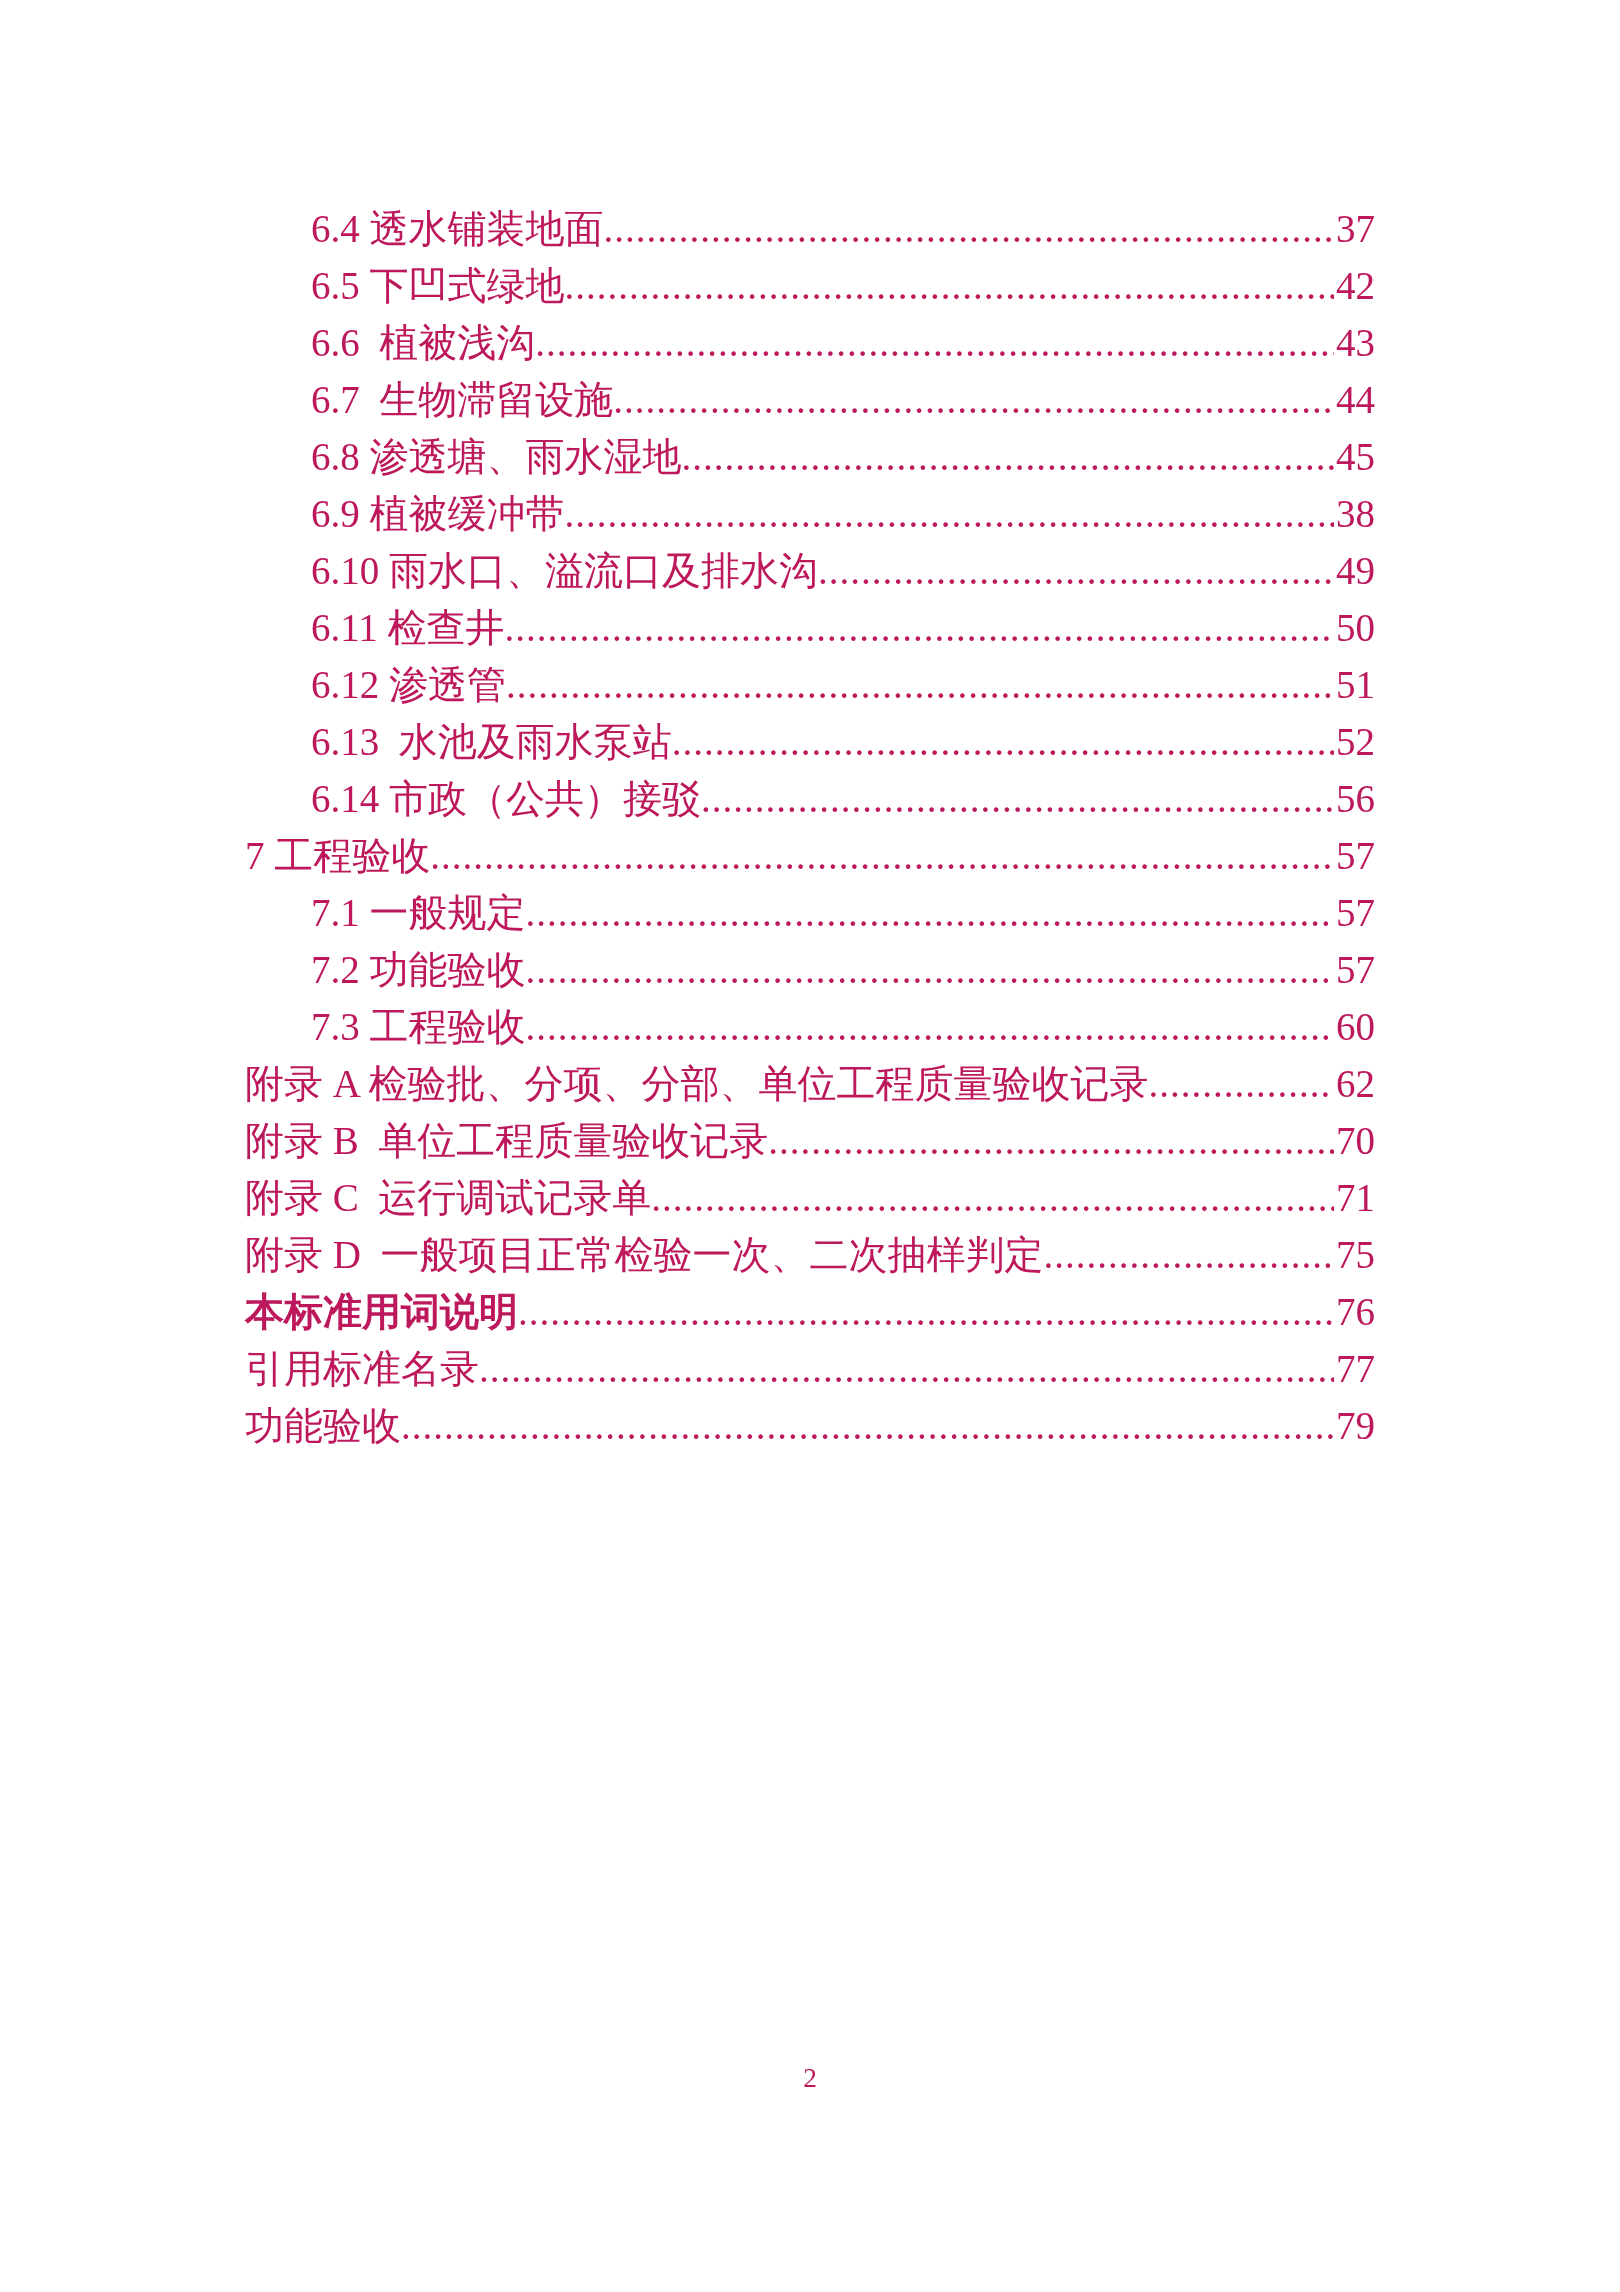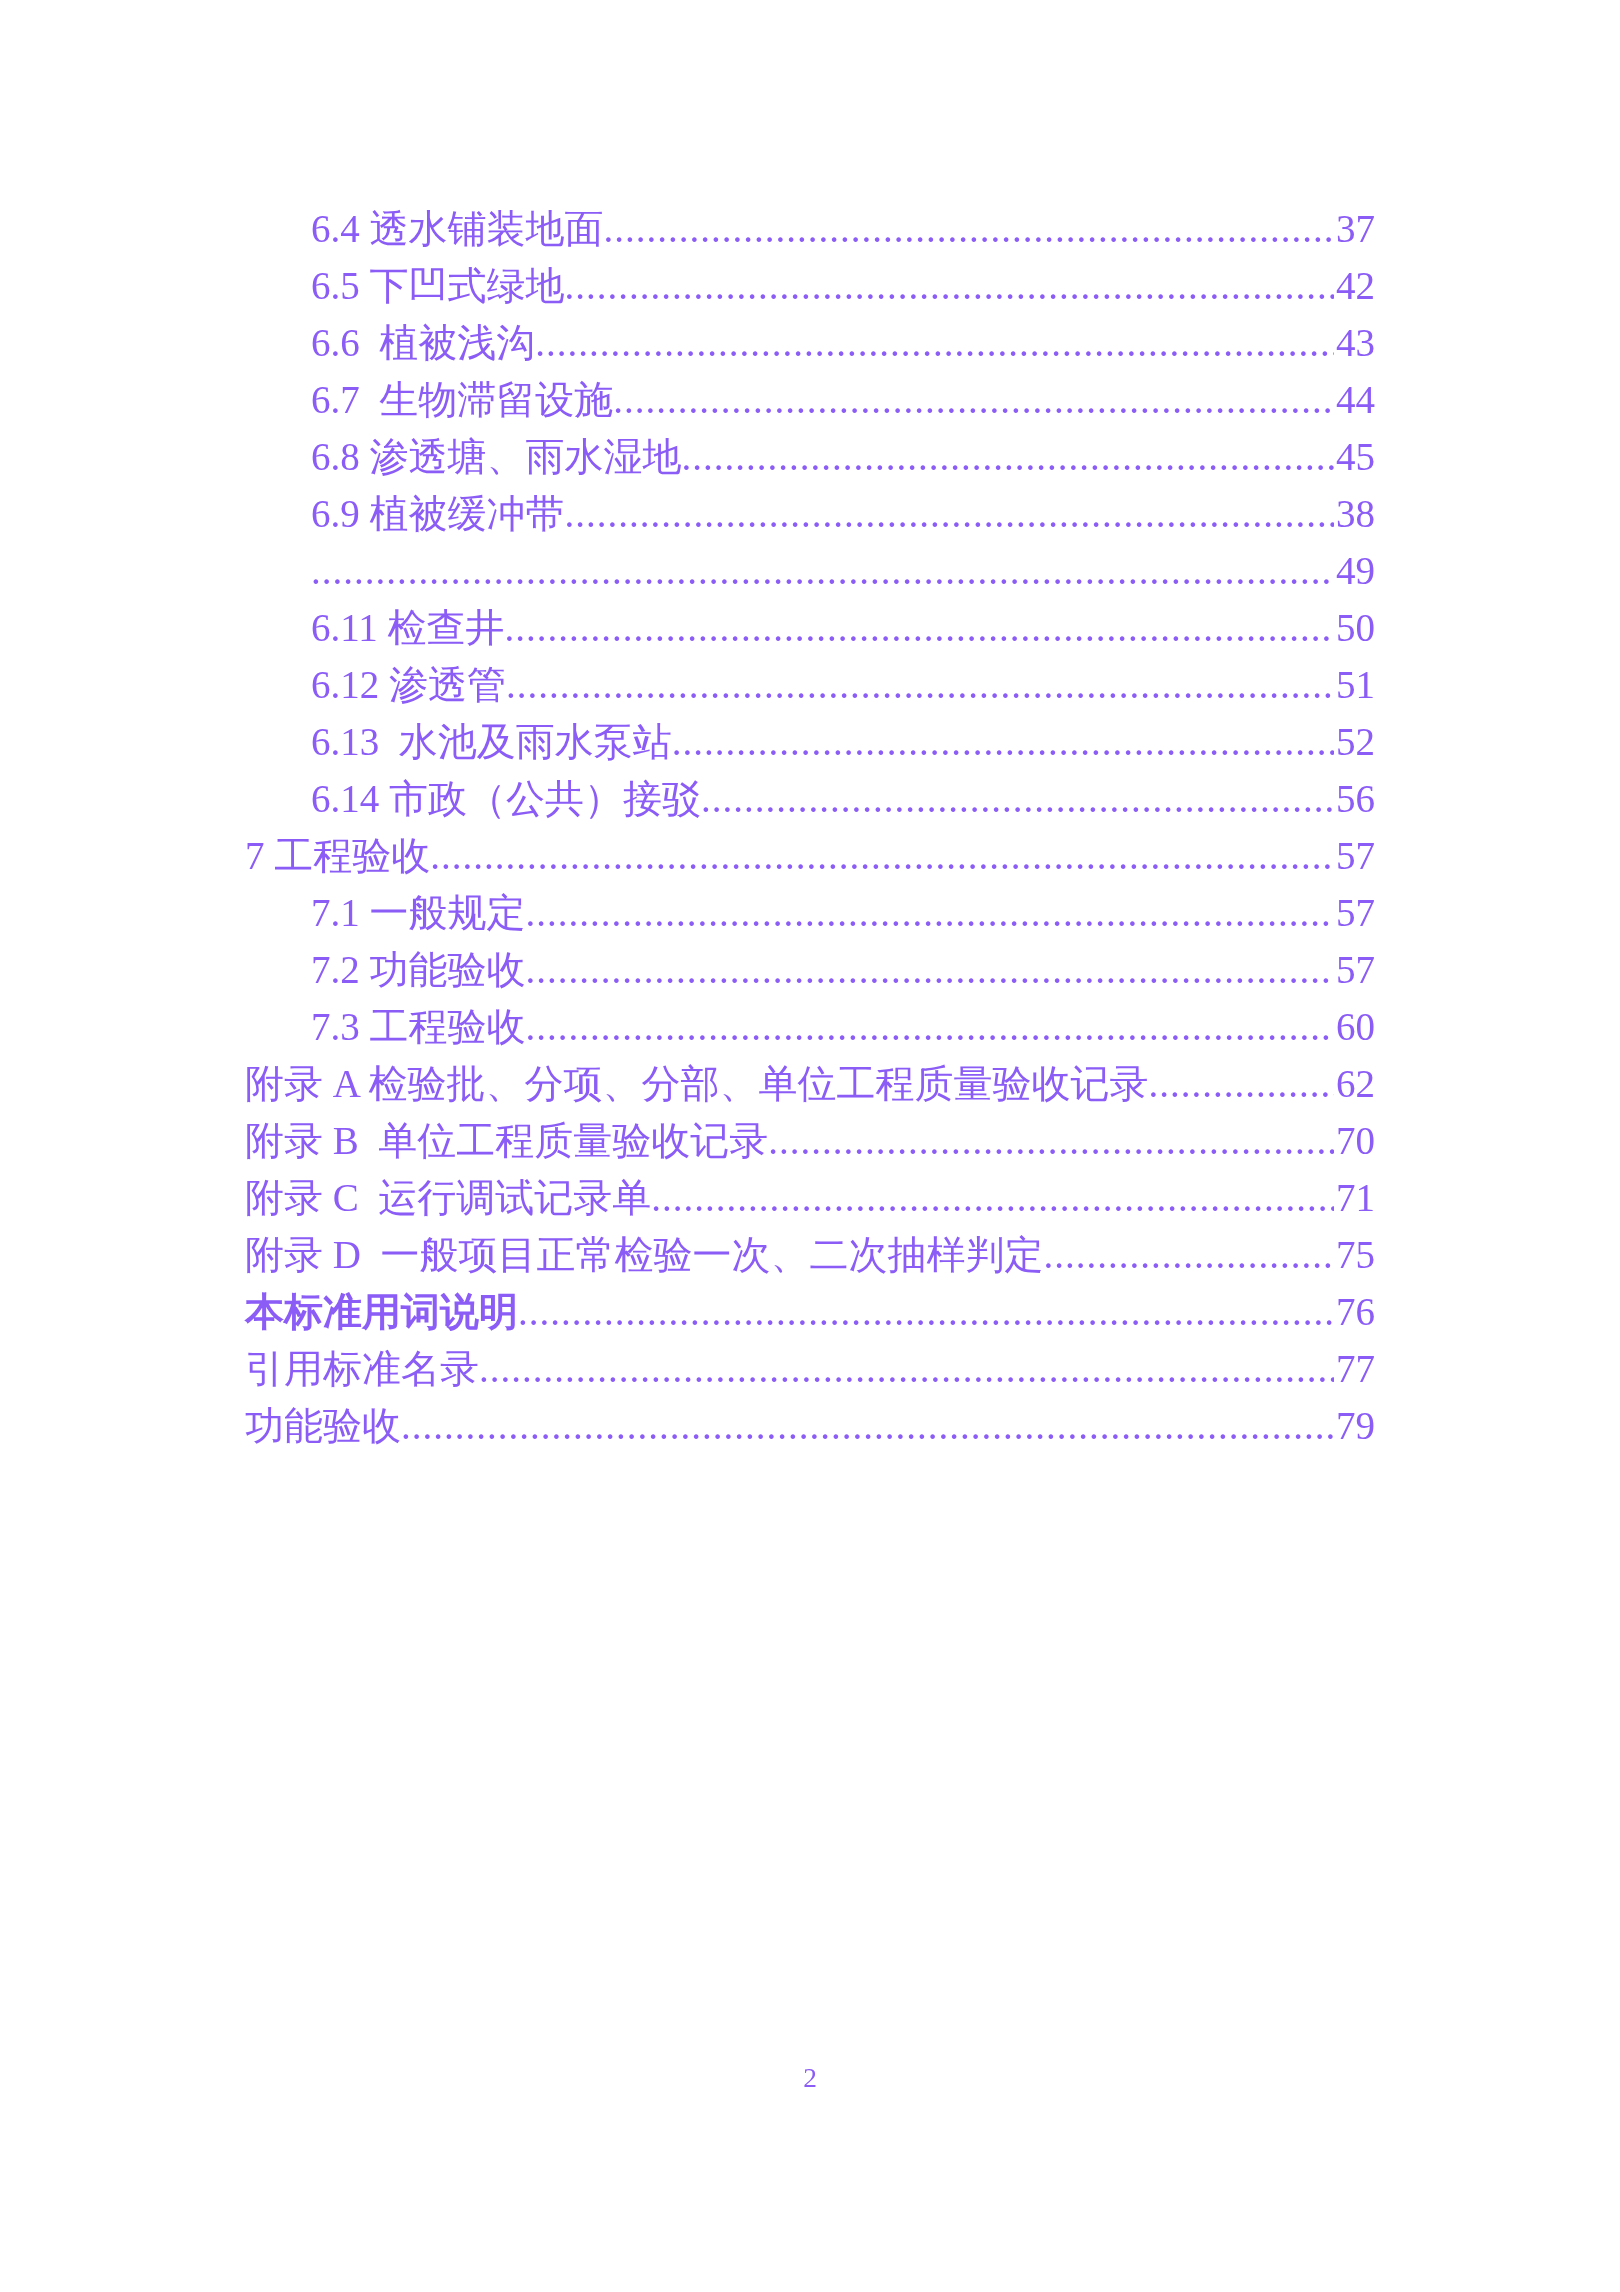--- a/index.html
+++ b/index.html
@@ -5,21 +5,21 @@
   html, body {
     margin: 0;
     padding: 0;
     background: #ffffff;
   }
   .doc {
     position: relative;
     width: 1620px;
     height: 2293px;
     background: #ffffff;
-    color: #8b5cf6;
+    color: #be185d;
     font-family: "Liberation Serif", "DejaVu Serif", serif;
     overflow: hidden;
   }
   .toc {
     position: absolute;
     left: 245px;
     top: 200px;
     width: 1130px;
   }
   .toc-row {
@@ -92,20 +92,21 @@
         <span class="label">6.8 渗透塘、雨水湿地</span>
         <span class="dots">........................................................................................................................................................................................................</span>
         <span class="pagenum">45</span>
       </div>
       <div class="toc-row level-2">
         <span class="label">6.9 植被缓冲带</span>
         <span class="dots">........................................................................................................................................................................................................</span>
         <span class="pagenum">38</span>
       </div>
       <div class="toc-row level-2">
+        <span class="label">6.10 雨水口、溢流口及排水沟</span>
         <span class="dots">........................................................................................................................................................................................................</span>
         <span class="pagenum">49</span>
       </div>
       <div class="toc-row level-2">
         <span class="label">6.11 检查井</span>
         <span class="dots">........................................................................................................................................................................................................</span>
         <span class="pagenum">50</span>
       </div>
       <div class="toc-row level-2">
         <span class="label">6.12 渗透管</span>

